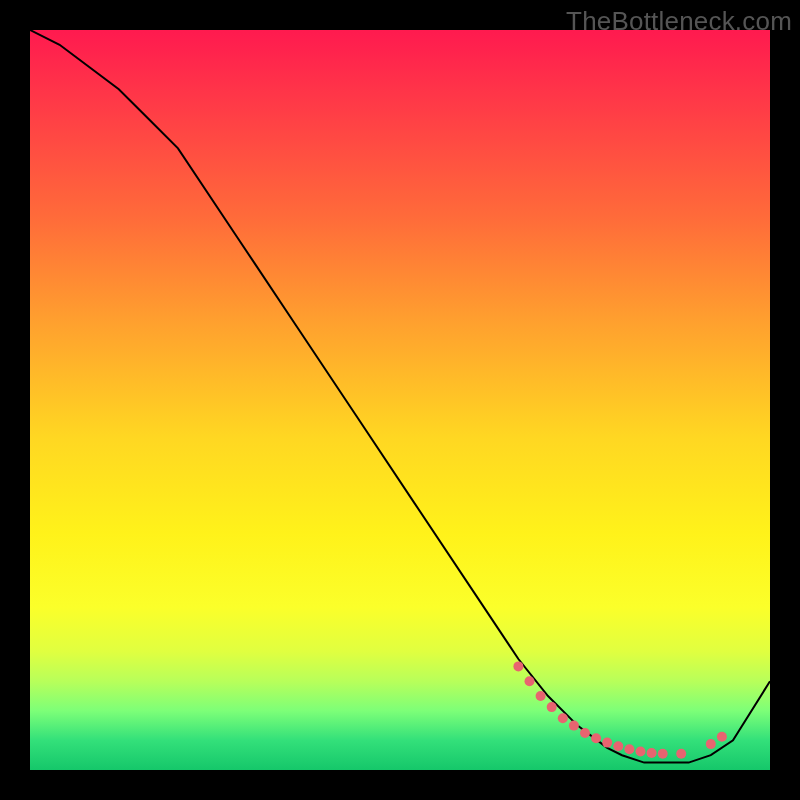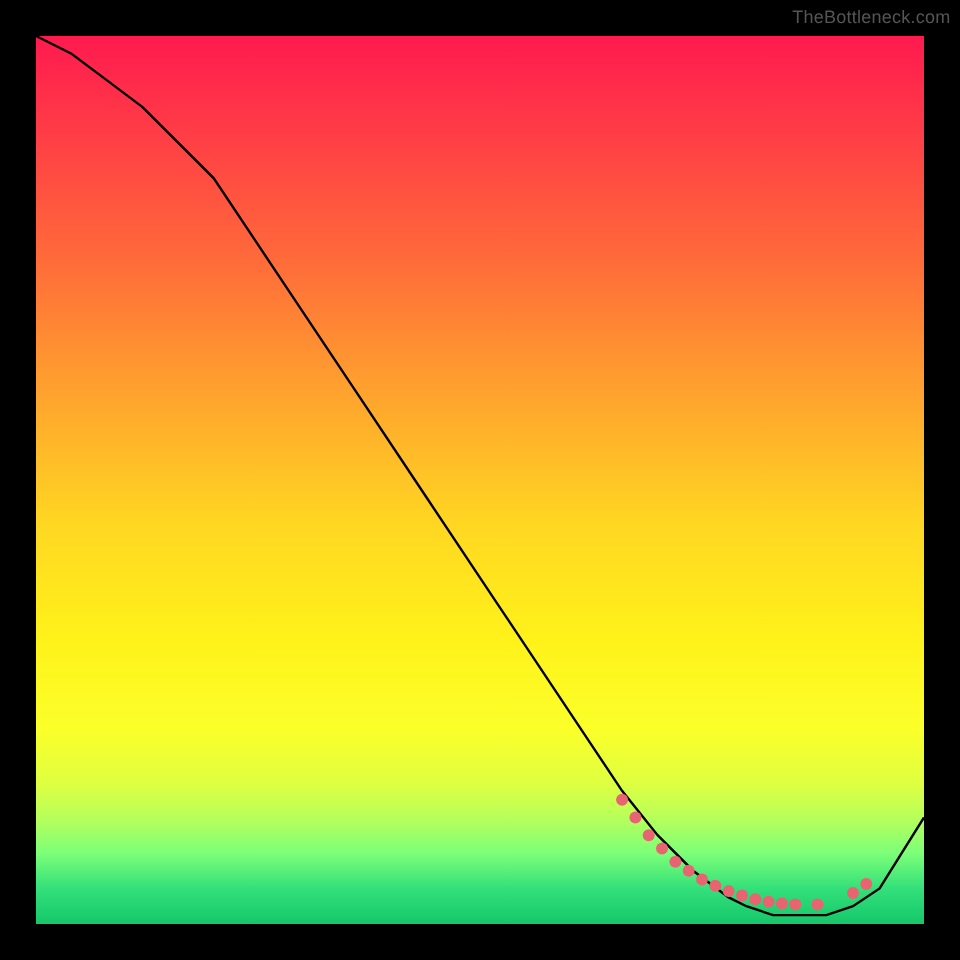--- a/index.html
+++ b/index.html
@@ -37,21 +37,21 @@
       #7dff78 92%,
       #33e07a 96%,
       #15c76a 100%
     );
   }
   .watermark {
     position: absolute;
     top: 6px;
     right: 8px;
     color: #555;
-    font-size: 15px;
+    font-size: 26px;
     font-weight: 400;
     letter-spacing: 0.2px;
     user-select: none;
   }
   svg.curve {
     position: absolute;
     left: 0;
     top: 0;
     width: 740px;
     height: 740px;

